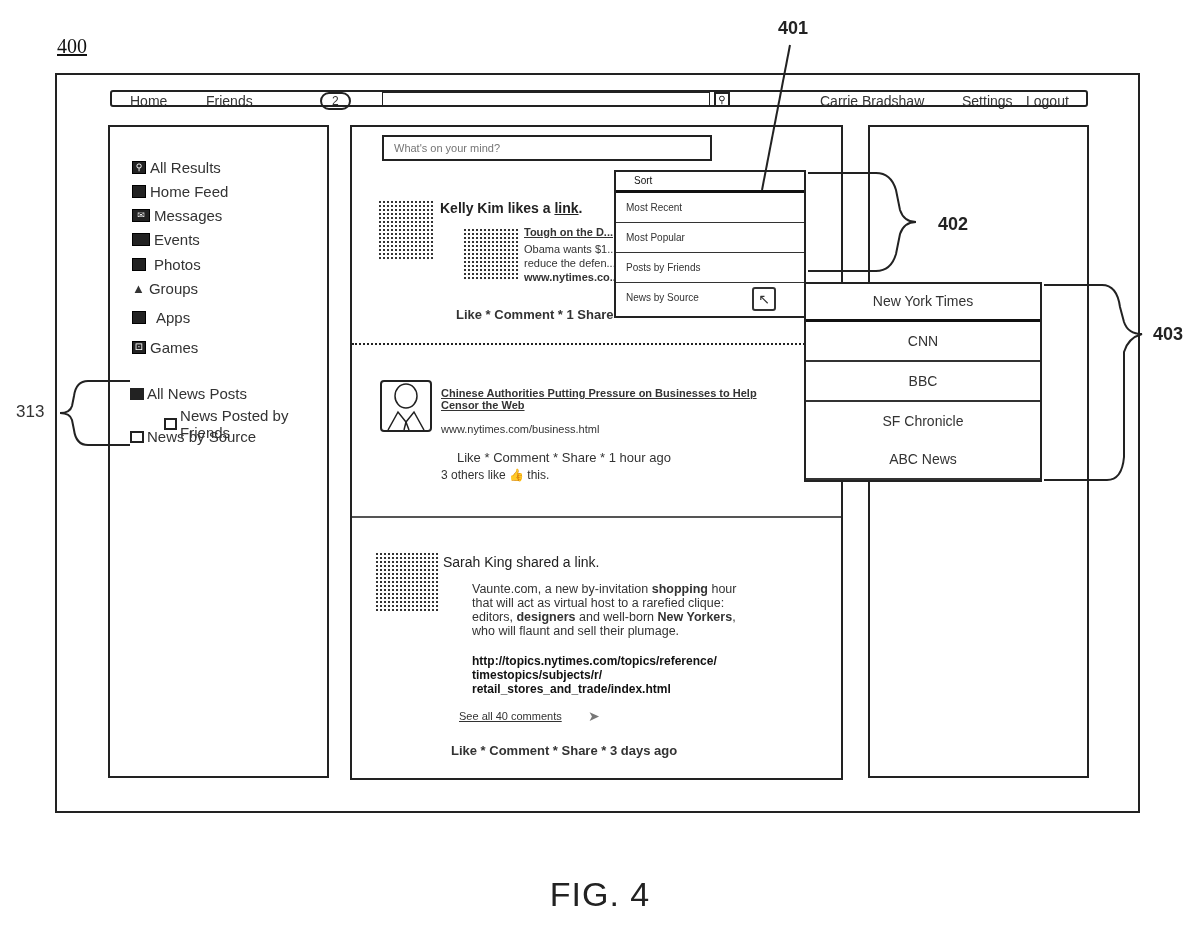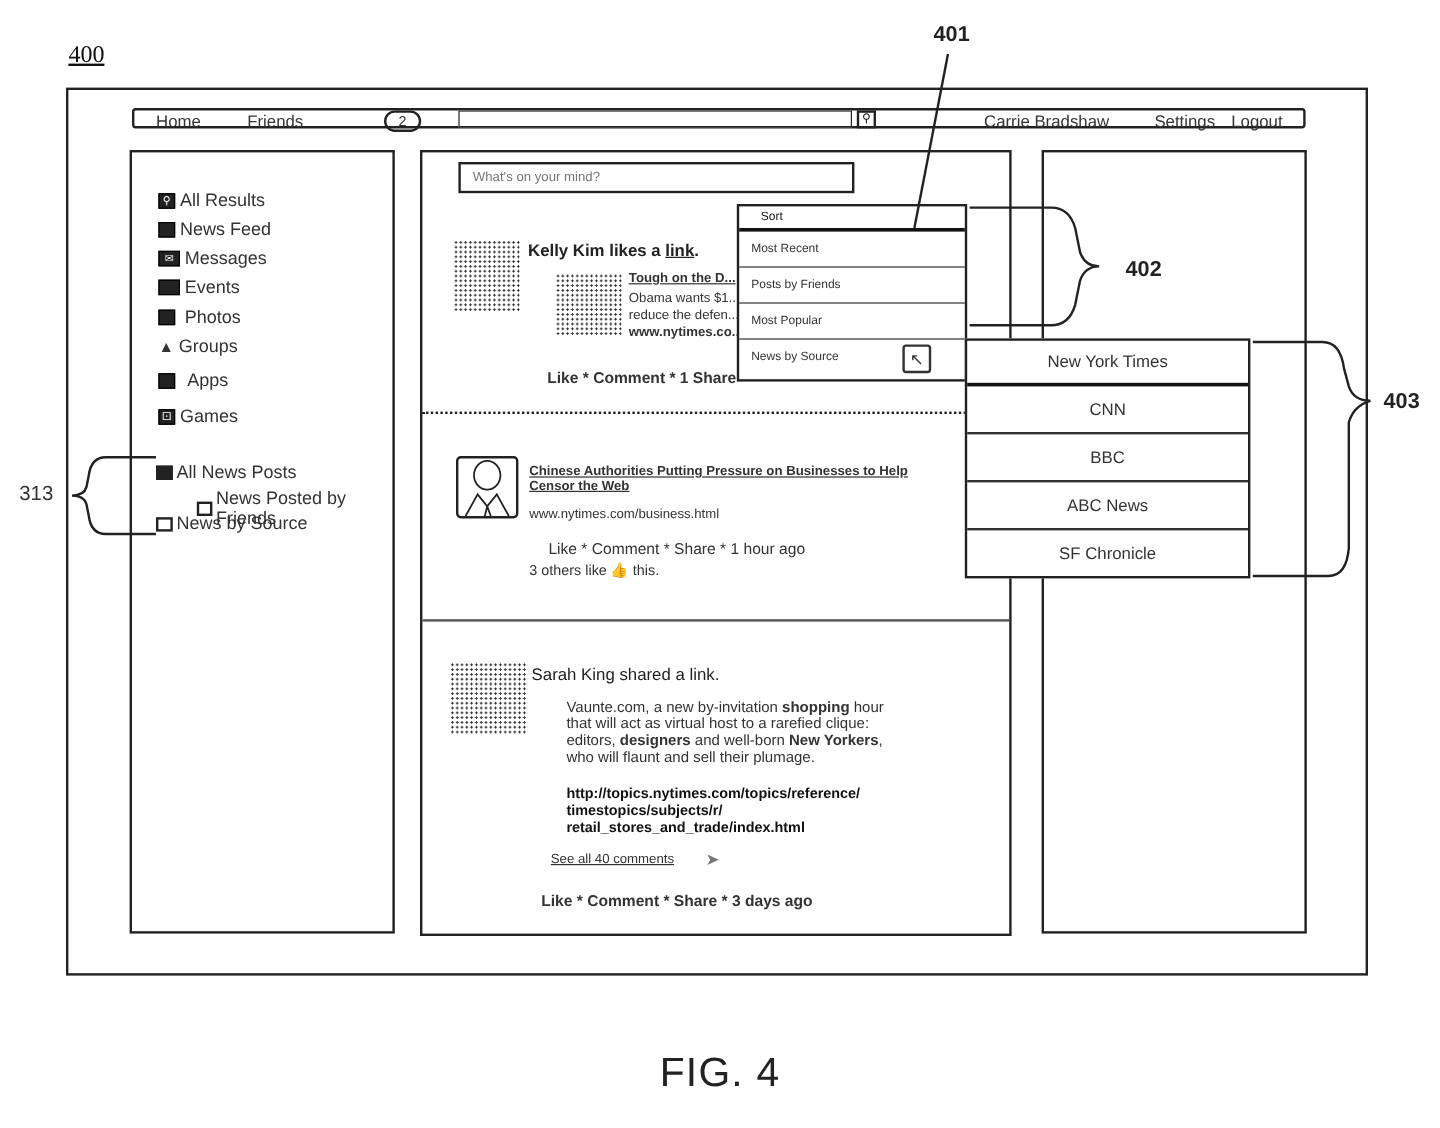--- a/index.html
+++ b/index.html
@@ -60,21 +60,21 @@
 <input class="abs search" type="text" placeholder="" style="">
 <div class="abs search-btn"><span>⚲</span></div>
 
 <div class="abs panel left-panel">
   <div class="nav-item" style="top:32px;">
     <span class="nav-icon">⚲</span>
     <span>All Results</span>
   </div>
   <div class="nav-item" style="top:56px;">
     <span class="nav-icon"></span>
-    <span>News Feed</span>
+    <span>Home Feed</span>
   </div>
   <div class="nav-item" style="top:80px;">
     <span class="nav-icon" style="width:18px;">✉</span>
     <span>Messages</span>
   </div>
   <div class="nav-item" style="top:104px;">
     <span class="nav-icon" style="width:18px;"></span>
     <span>Events</span>
   </div>
   <div class="nav-item" style="top:129px;">
@@ -163,34 +163,34 @@
 </div>
 <div class="abs small" style="left:459px; top:710px; text-decoration:underline;">See all 40 comments</div>
 <div class="abs" style="left:588px; top:708px; font-size:14px; color:#777;">➤</div>
 <div class="abs actions" style="left:435px; top:743px;">Like * Comment * Share * 3 days ago</div>
 
 <div class="abs panel right-panel"></div>
 
 <div class="abs sort-menu">
   <div class="sort-header">Sort</div>
   <div class="sort-item">Most Recent</div>
+  <div class="sort-item">Most Popular</div>
   <div class="sort-item">Posts by Friends</div>
-  <div class="sort-item">Most Popular</div>
   <div class="sort-item last">
     <span>News by Source</span>
     <span class="cursor-box">↖</span>
   </div>
 </div>
 
 <div class="abs source-menu">
   <div class="source-item first">New York Times</div>
   <div class="source-item">CNN</div>
   <div class="source-item">BBC</div>
+  <div class="source-item last">SF Chronicle</div>
   <div class="source-item">ABC News</div>
-  <div class="source-item last">SF Chronicle</div>
 </div>
 
 <div class="abs ref-num" style="left:778px; top:18px;">401</div>
 <svg class="abs" style="left:750px; top:40px;" width="50" height="155">
   <line x1="40" y1="5" x2="12" y2="150" stroke="#222" stroke-width="2"></line>
 </svg>
 
 <svg class="abs" style="left:806px; top:170px;" width="130" height="105">
   <path d="M 2 3 L 70 3 Q 85 3 90 20 L 94 40 Q 98 52 110 52 Q 98 52 94 64 L 90 84 Q 85 101 70 101 L 2 101" fill="none" stroke="#222" stroke-width="2"></path>
 </svg>

